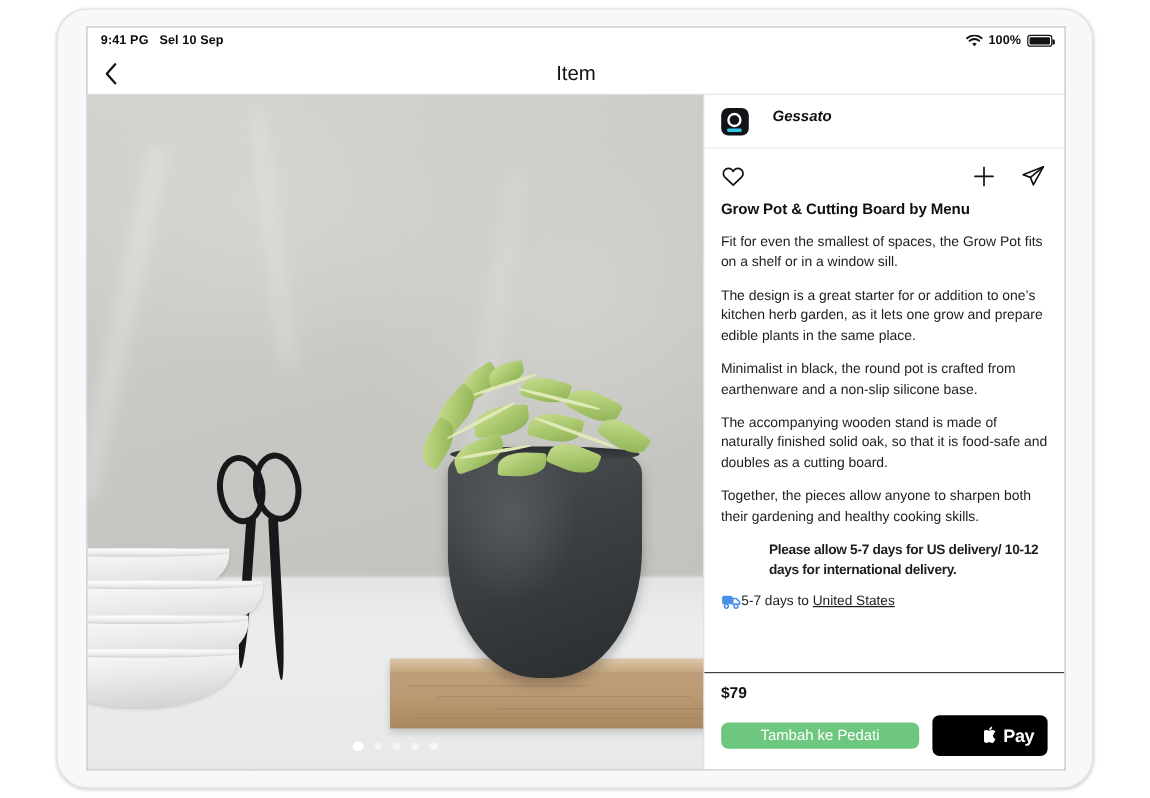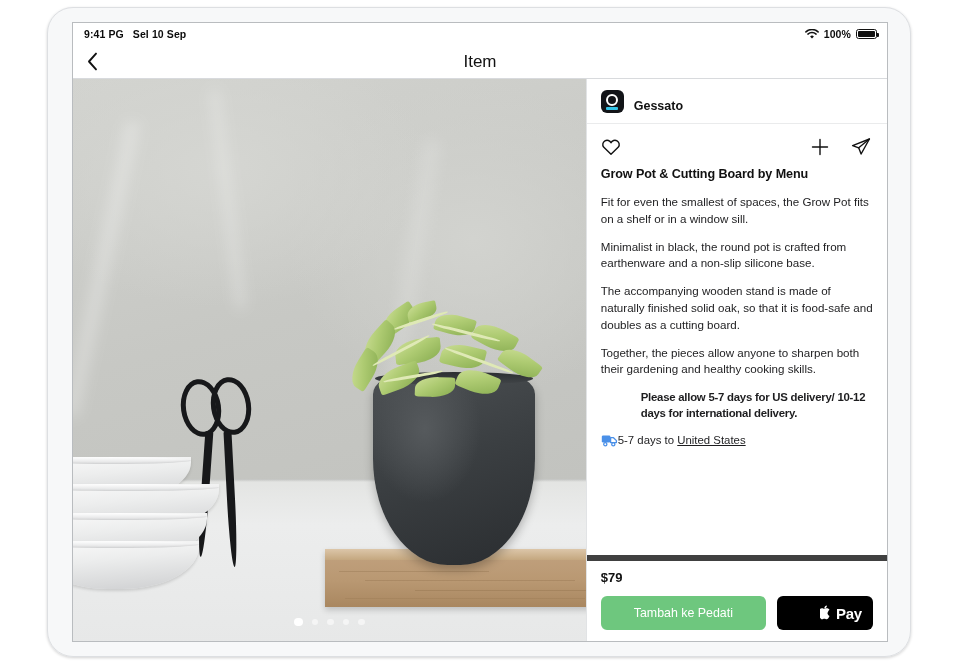--- a/index.html
+++ b/index.html
@@ -226,24 +226,25 @@
   
   #detail-panel {
     width: 302px;
     background: #ffffff;
     display: flex;
     flex-direction: column;
     border-left: 1px solid #e1e3e5;
   }
 
   #brand-row {
-    display: flex; align-items: flex-end; gap: 10px;
+    display: flex; align-items: flex-start; gap: 20px;
     padding: 11px 14px 10px 14px;
     border-bottom: 1px solid #eaebec;
     cursor: pointer;
+    font-style: italic;
   }
   #brand-logo {
     width: 23px; height: 23px; border-radius: 6px;
     background: #121418; position: relative; flex: none;
   }
   #brand-logo-ring {
     position: absolute; left: 5.5px; top: 4px;
     width: 12px; height: 12px; border-radius: 50%;
     border: 2.2px solid #ffffff;
   }
@@ -282,28 +283,28 @@
 
   #ship-block { margin-top: 4px; }
   .ship-row {
     display: flex; align-items: center; gap: 0;
     margin-bottom: 12px;
   }
   .ship-text { font-size: 11.4px; color: #1d1d1f; }
   .ship-link { text-decoration: underline; color: #1d1d1f; cursor: pointer; }
 
   #purchase-bar {
-    border-top: 6px solid #404040;
+    border-top: 1px solid #404040;
     padding: 9px 14px 13px 14px;
   }
   #price { font-size: 13px; font-weight: bold; color: #111; margin-bottom: 11px; }
   #buttons-row { display: flex; gap: 11px; align-items: center; }
   #add-to-cart-button {
     flex: 1;
-    height: 34px;
+    height: 22px;
     background: #6ec77e;
     color: #ffffff;
     border: none;
     border-radius: 6px;
     font-family: "Liberation Sans", sans-serif;
     font-size: 12.4px;
     cursor: pointer;
   }
   #apple-pay-button {
     width: 96px; height: 34px;
@@ -446,20 +447,21 @@
               <path d="M18.4 2 1.6 8.6l6.1 2.2 2.4 6.2z" stroke="#111" stroke-width="1.4" fill="none" stroke-linejoin="round"></path>
               <path d="M7.7 10.8 18.4 2" stroke="#111" stroke-width="1.4" stroke-linecap="round"></path>
             </svg>
           </div>
         </div>
 
         <div id="detail-scroll">
           <div id="product-title">Grow Pot &amp; Cutting Board by Menu</div>
 
           <p class="desc-p">Fit for even the smallest of spaces, the Grow Pot fits on a shelf or in a window sill.</p>
+          <p class="desc-p">The design is a great starter for or addition to one’s kitchen herb garden, as it lets one grow and prepare edible plants in the same place.</p>
           <p class="desc-p">Minimalist in black, the round pot is crafted from earthenware and a non-slip silicone base.</p>
           <p class="desc-p">The accompanying wooden stand is made of naturally finished solid oak, so that it is food-safe and doubles as a cutting board.</p>
           <p class="desc-p">Together, the pieces allow anyone to sharpen both their gardening and healthy cooking skills.</p>
           <p class="desc-p condensed">Please allow 5-7 days for US delivery/ 10-12 days for international delivery.</p>
 
           <div id="ship-block">
             <div class="ship-row">
               <svg width="17" height="14" viewBox="0 0 17 14">
                 <rect x="0.8" y="2.4" width="8.6" height="7.2" rx="1.4" fill="#4a90e8"></rect>
                 <path d="M9.6 4.7h2.9l2.9 2.9v2h-5.8z" fill="none" stroke="#4a90e8" stroke-width="1.3" stroke-linejoin="round"></path>

